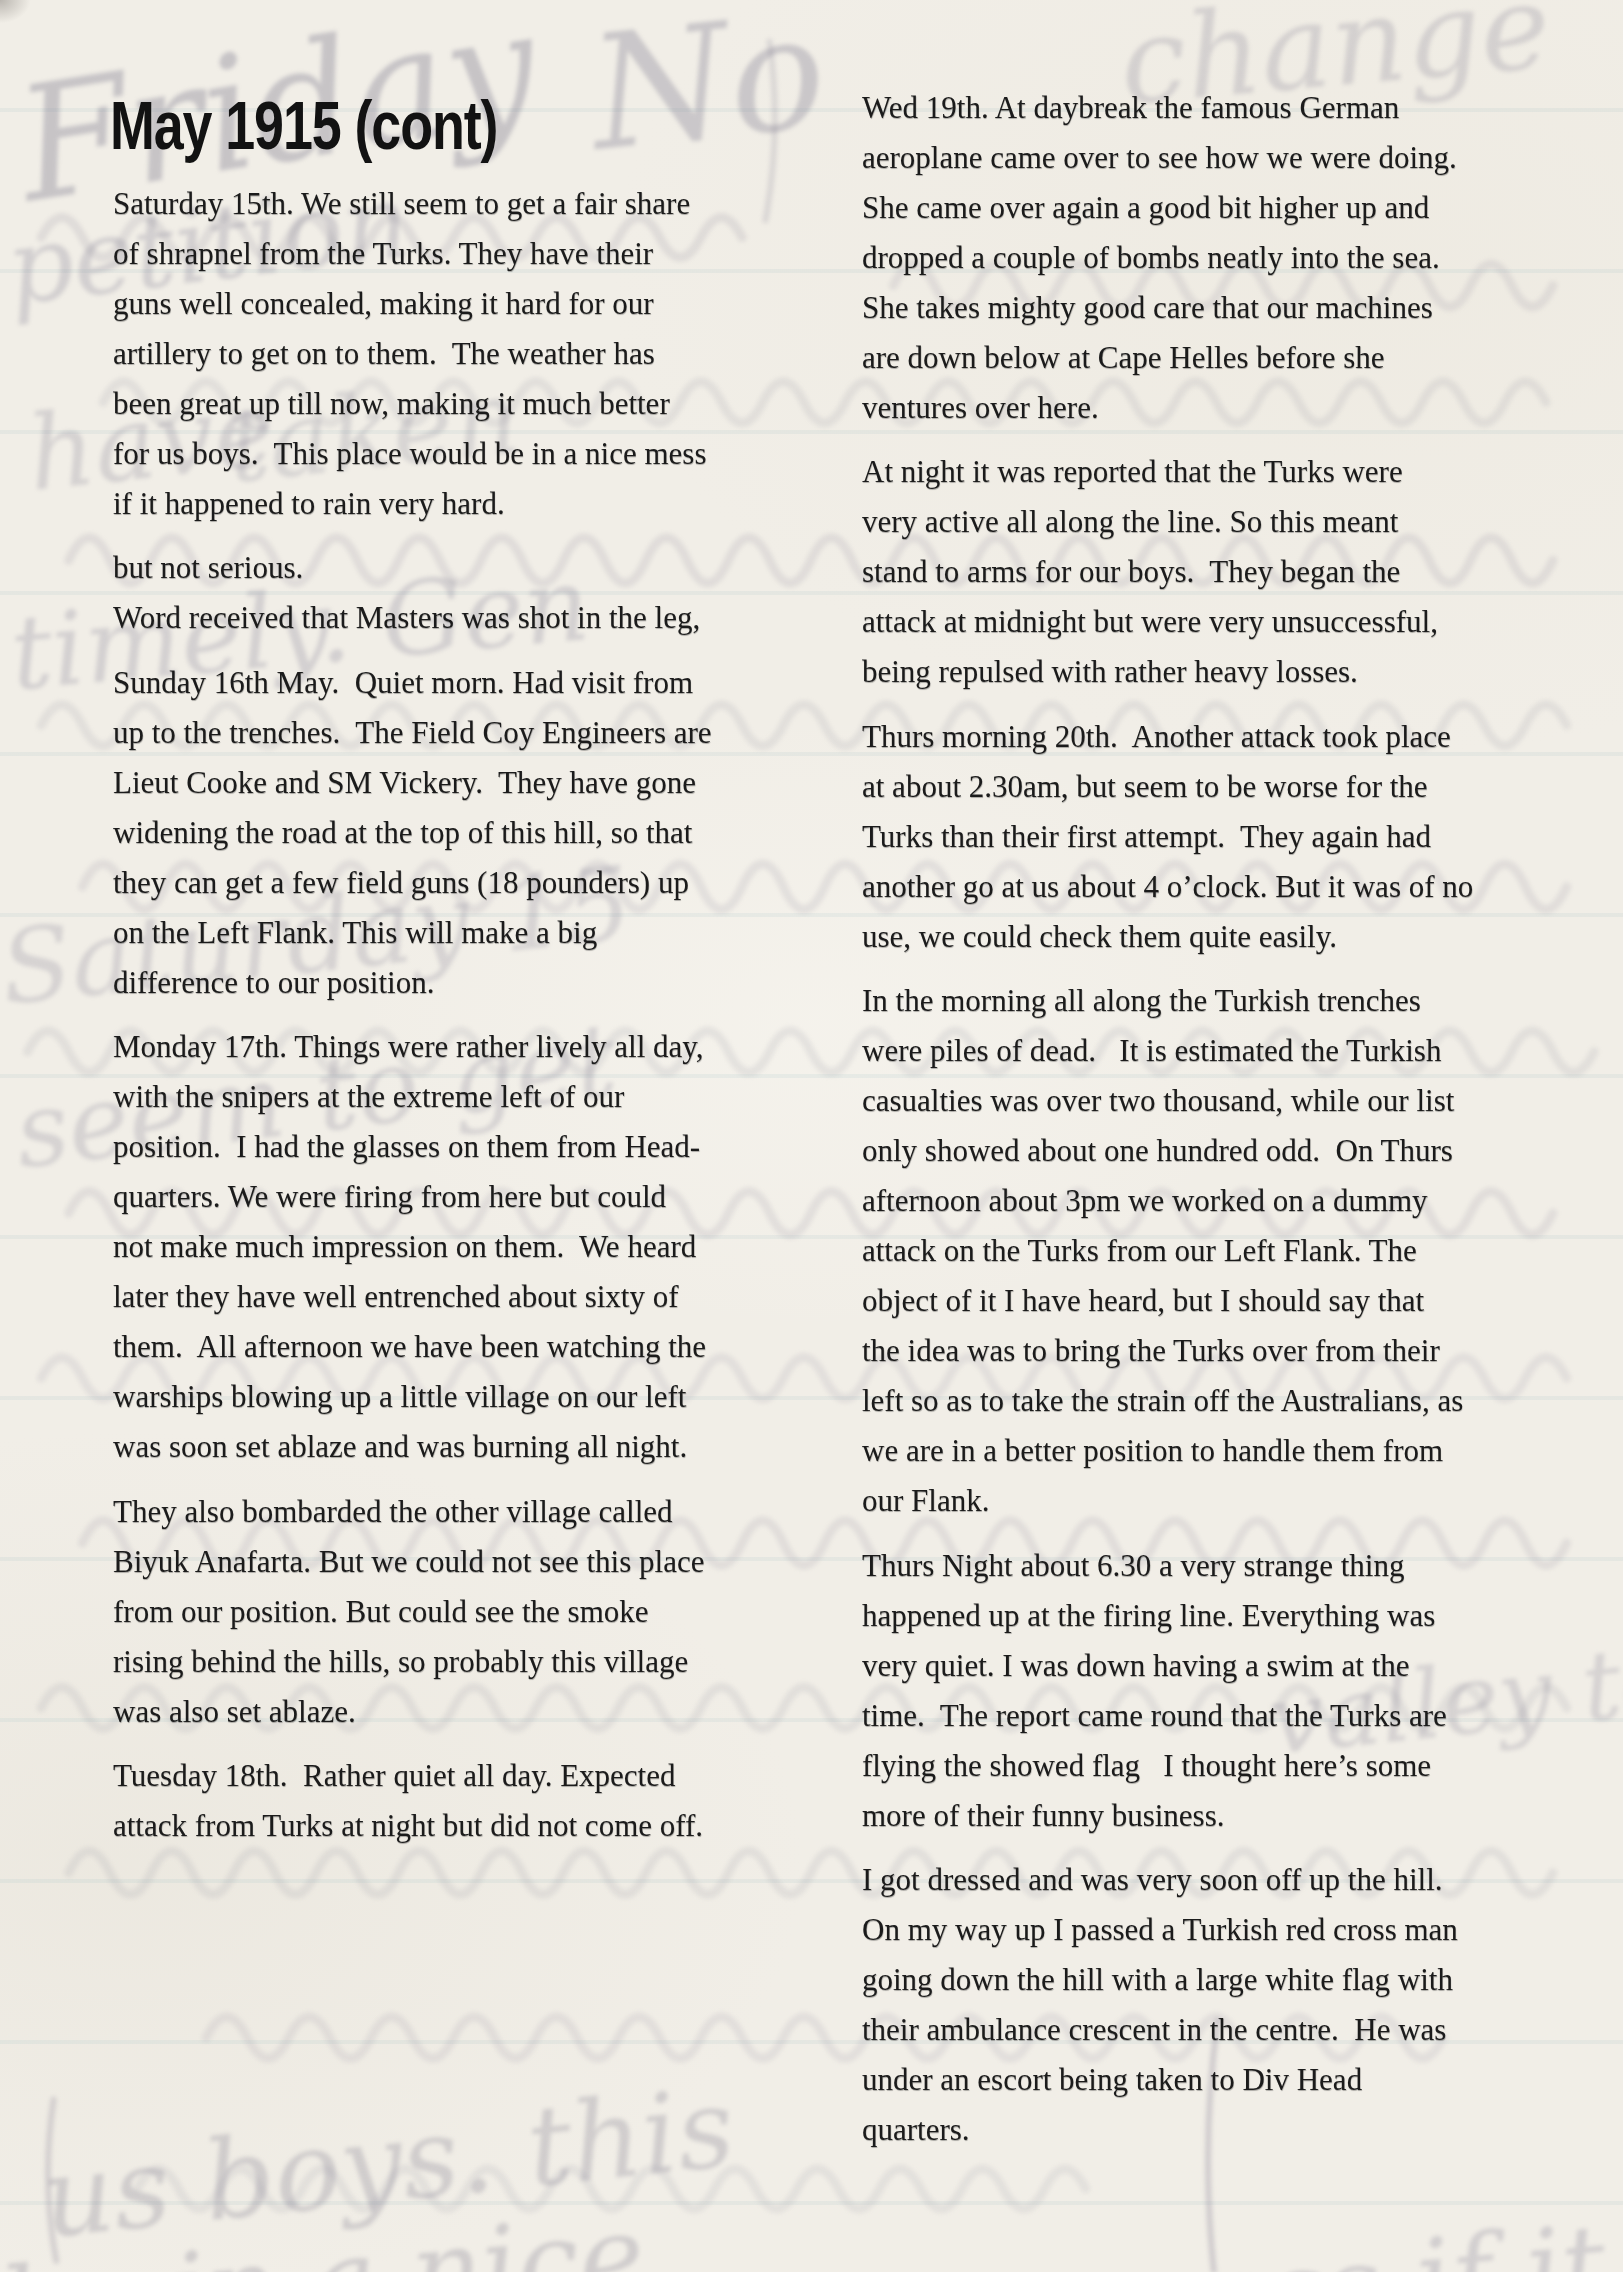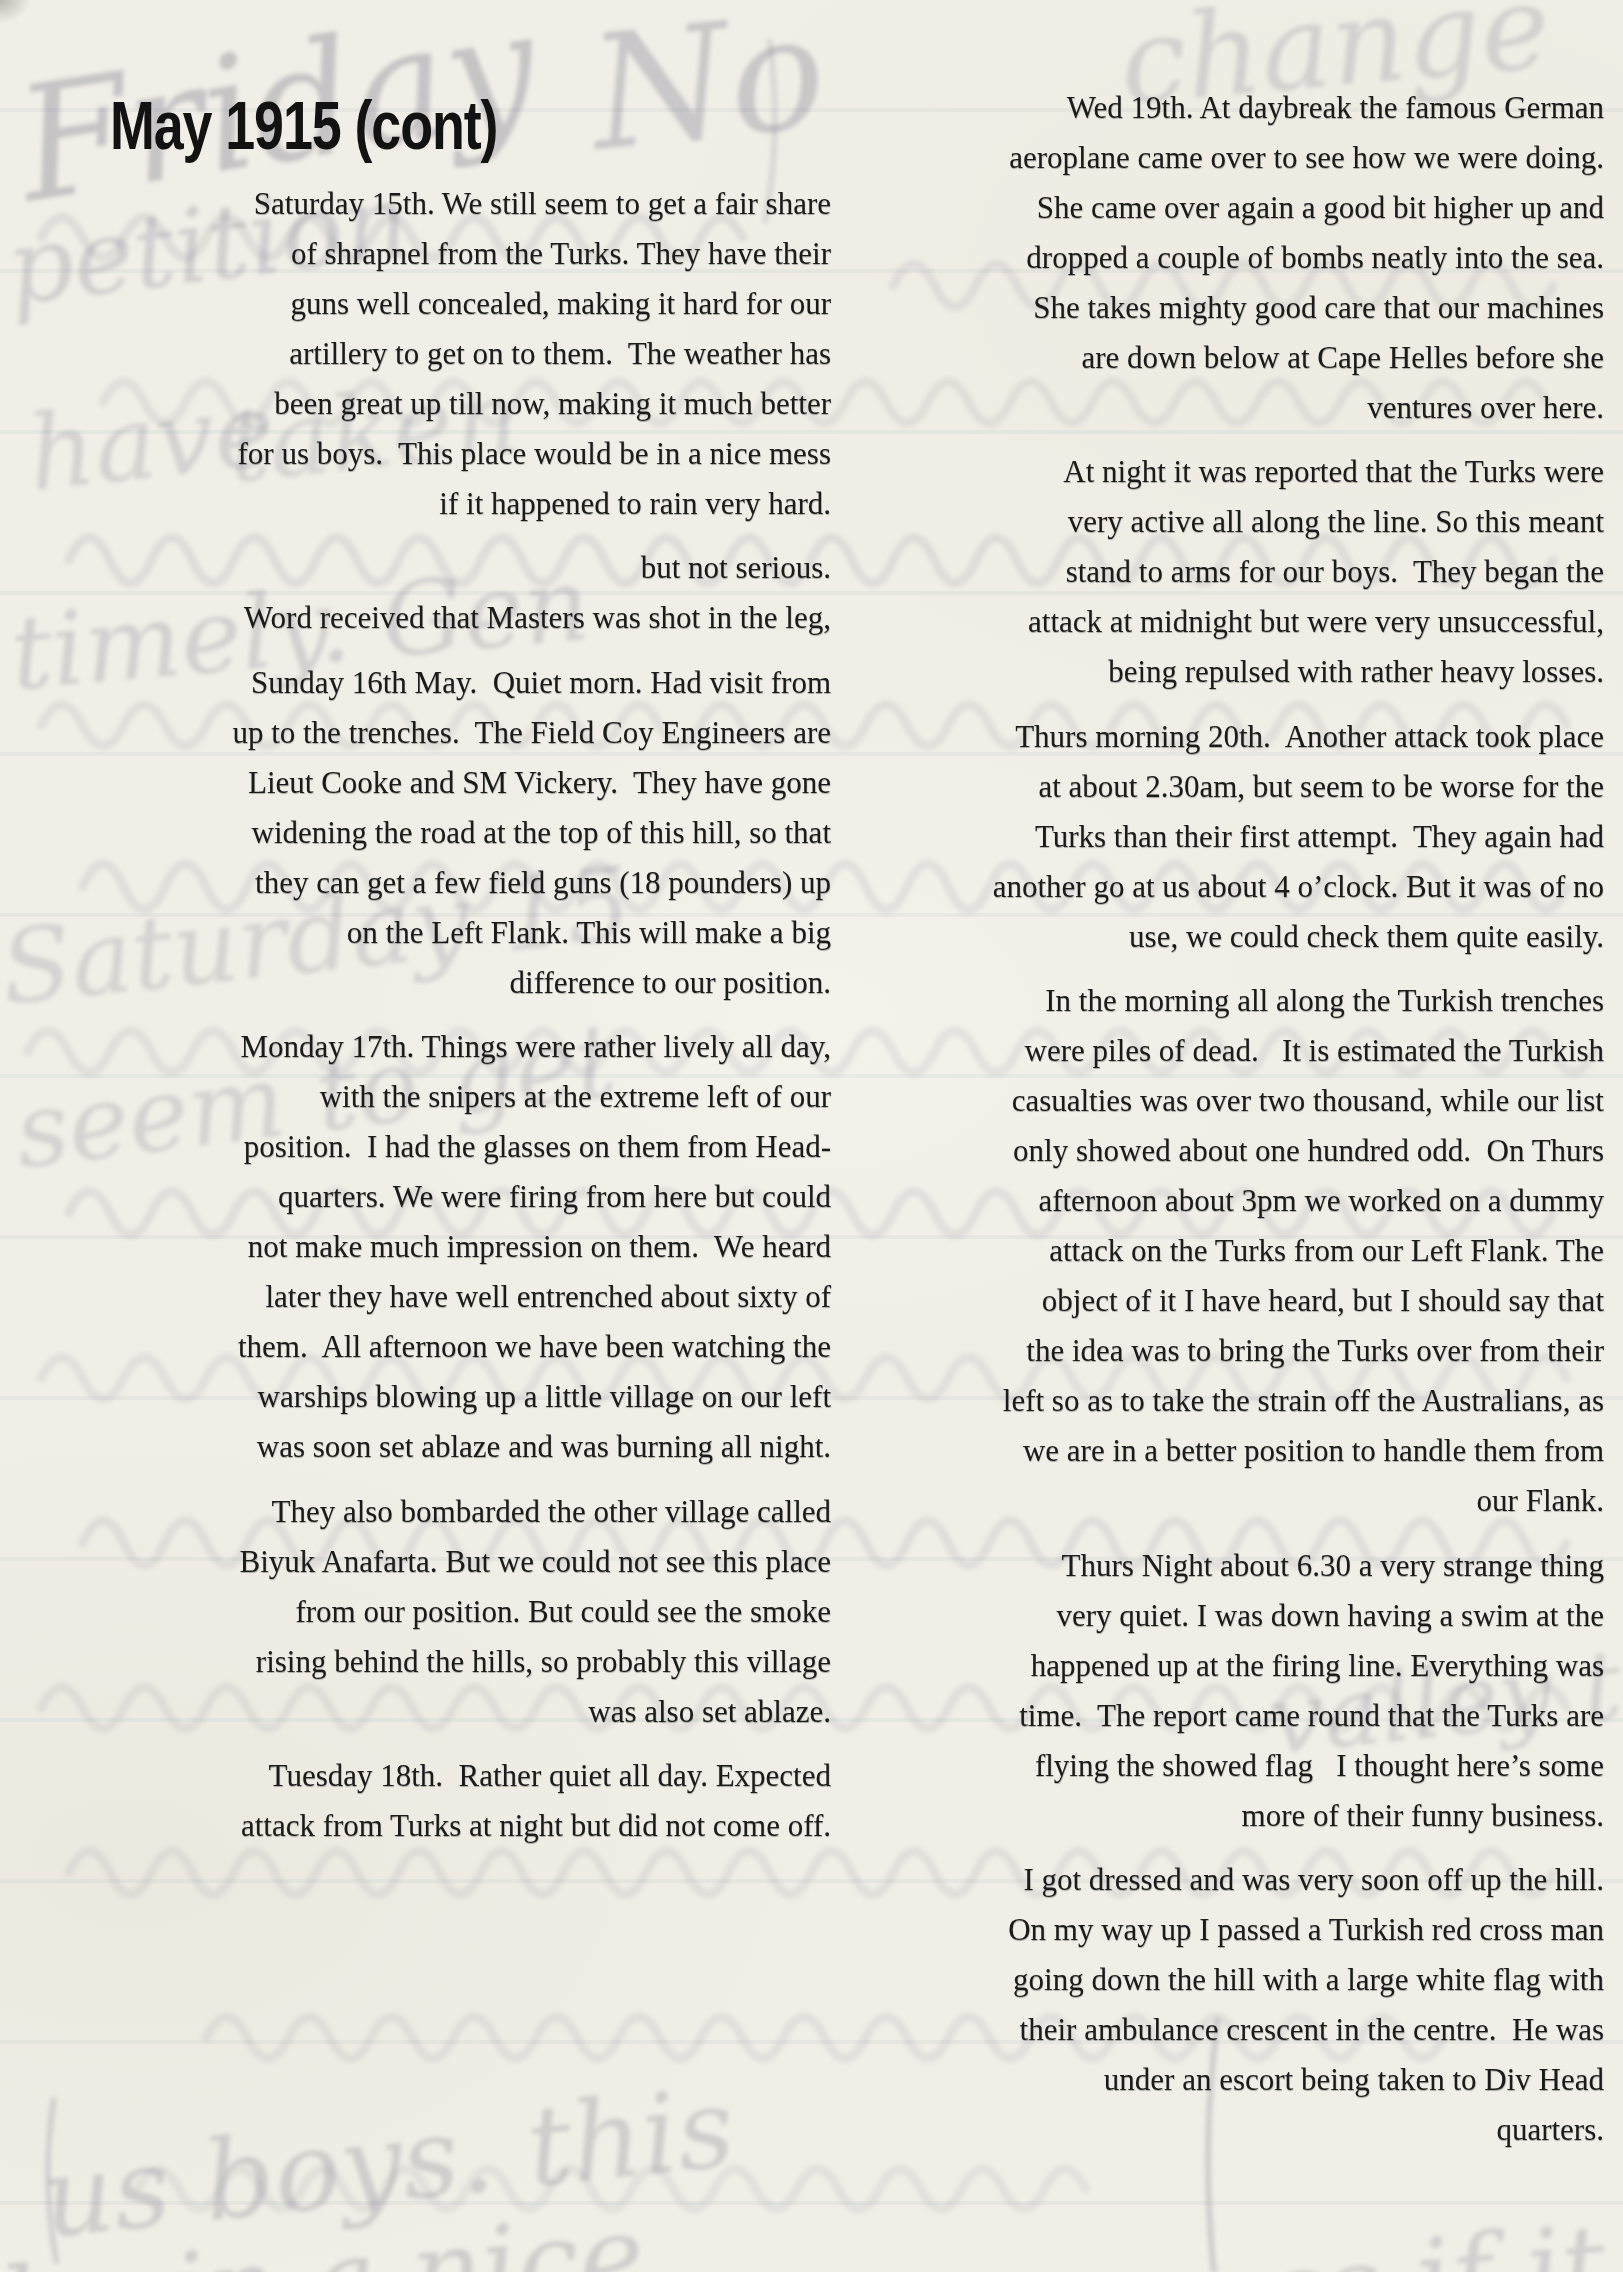--- a/index.html
+++ b/index.html
@@ -36,21 +36,21 @@
     color:#121212; transform:scaleX(0.78); transform-origin:0 0;
     white-space:nowrap;
   }
   .col {
     position:absolute; font-family:"Liberation Serif", serif;
     font-size:31px; line-height:50px; color:#1b1b1b;
     text-shadow:0.4px 0.6px 0.7px rgba(30,30,30,.33);
   }
   #col-left  { left:113px;  top:179px; width:718px; }
   #col-right { left:862px; top:83px; width:742px; }
-  .para { margin:0 0 14.4px 0;text-align:right; }
+  .para { margin:0 0 14.4px 0; }
   .line { white-space:pre; }
 </style>
 </head>
 <body>
 
 <div class="rules"></div>
 <div class="corner-smudge"></div>
 
 <div class="handwriting" id="handwriting-layer">
   <svg class="squiggles" id="squiggle-svg" width="1623" height="2273" viewBox="0 0 2362 3307">
@@ -167,22 +167,22 @@
       <div class="line">afternoon about 3pm we worked on a dummy</div>
       <div class="line">attack on the Turks from our Left Flank. The</div>
       <div class="line">object of it I have heard, but I should say that</div>
       <div class="line">the idea was to bring the Turks over from their</div>
       <div class="line">left so as to take the strain off the Australians, as</div>
       <div class="line">we are in a better position to handle them from</div>
       <div class="line">our Flank.</div>
     </div>
     <div class="para">
       <div class="line">Thurs Night about 6.30 a very strange thing</div>
+      <div class="line">happened up at the firing line. Everything was</div>
       <div class="line">very quiet. I was down having a swim at the</div>
-      <div class="line">happened up at the firing line. Everything was</div>
       <div class="line">time.  The report came round that the Turks are</div>
       <div class="line">flying the showed flag   I thought here’s some</div>
       <div class="line">more of their funny business.</div>
     </div>
     <div class="para">
       <div class="line">I got dressed and was very soon off up the hill.</div>
       <div class="line">On my way up I passed a Turkish red cross man</div>
       <div class="line">going down the hill with a large white flag with</div>
       <div class="line">their ambulance crescent in the centre.  He was</div>
       <div class="line">under an escort being taken to Div Head</div>

